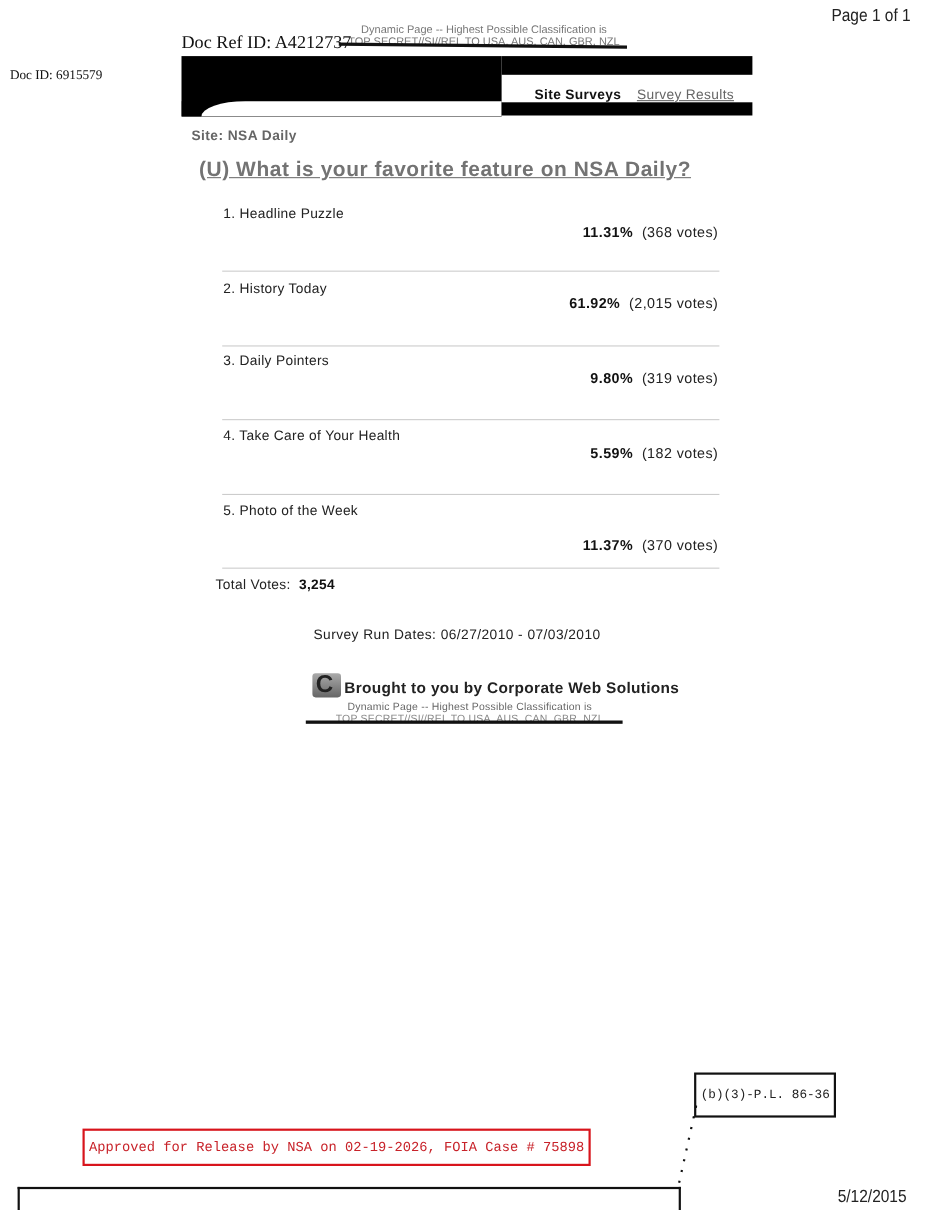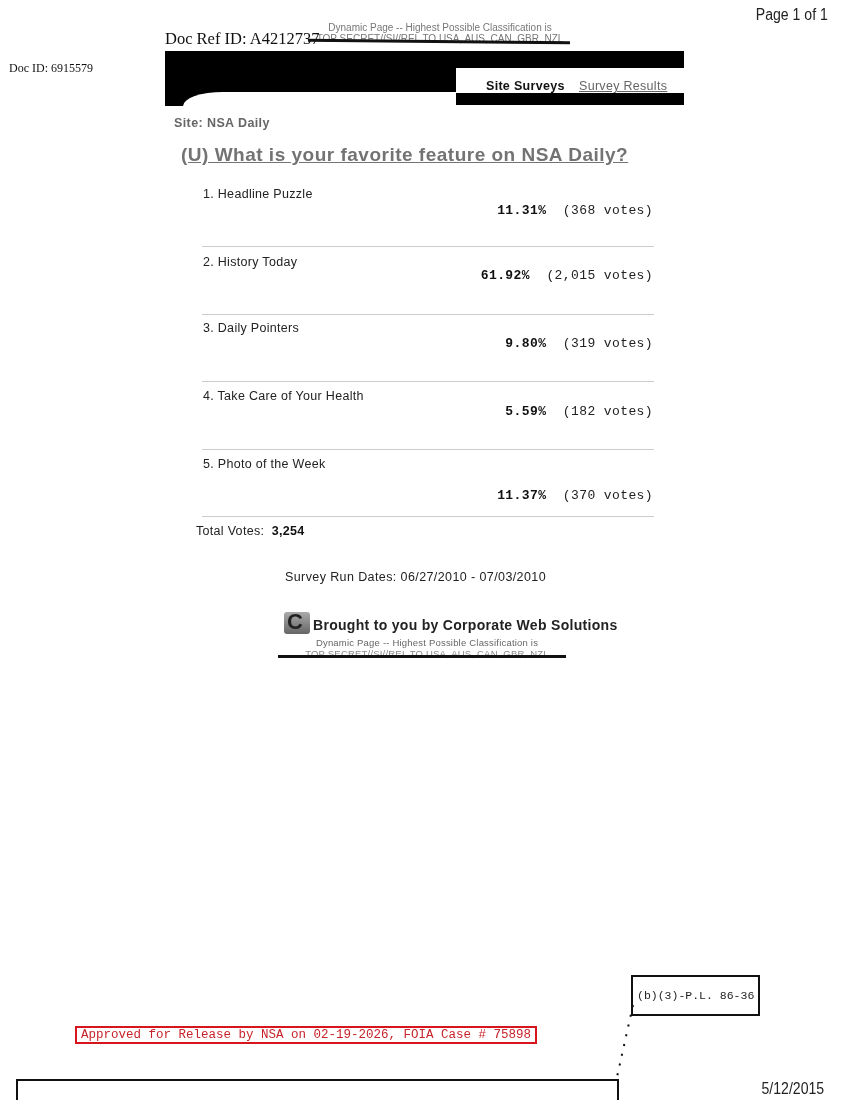--- a/index.html
+++ b/index.html
@@ -21,37 +21,37 @@
   .hdr-left .notch { position:absolute; left:0; bottom:0; width:18px; height:14px; background:#000; }
   .hdr-right-top { left:456px; top:51px; width:228px; height:17px; background:#000; }
   .hdr-right-bot { left:456px; top:93px; width:228px; height:12px; background:#000; }
   .tab-site { left:486px; top:79px; font-size:12.5px; font-weight:bold; color:#111; letter-spacing:0.3px; }
   .tab-results { left:579px; top:79px; font-size:12.5px; color:#666; text-decoration:underline; letter-spacing:0.3px; }
 
   .site-label { left:174px; top:116px; font-size:12.5px; font-weight:bold; color:#666; letter-spacing:0.4px; }
   .question { left:181px; top:144px; font-size:19px; font-weight:bold; color:#737373; letter-spacing:0.5px;text-decoration:underline; }
 
   .opt-label { font-size:12.5px; color:#222; letter-spacing:0.3px; }
-  .opt-result { right:197px; font-size:13px; color:#222; letter-spacing:0.4px; text-align:left;font-family:Liberation Mono, monospace; }
+  .opt-result { right:197px; font-size:13px; color:#222; letter-spacing:0.4px; text-align:left; }
   .opt-result b { font-weight:bold; color:#111; }
   .rule { left:202px; width:452px; height:1px; background:#ccc; }
 
   .total { left:196px; top:524px; font-size:12.5px; color:#222; letter-spacing:0.3px; }
   .total b { font-weight:bold; color:#111; }
   .run-dates { left:285px; top:570px; font-size:12.5px; color:#222; letter-spacing:0.4px; }
 
   .cws-logo { left:284px; top:612px; width:26px; height:22px; background:linear-gradient(#aaa,#666); border-radius:3px; }
   .cws-logo span { position:absolute; left:3px; top:-3px; font-size:22px; font-weight:bold; color:#222; }
   .brought { left:313px; top:617px; font-size:14px; font-weight:bold; color:#222; letter-spacing:0.3px; }
   .classif-bottom { left:282px; top:637px; width:290px; text-align:center; font-size:9.5px; color:#666; line-height:11px; letter-spacing:0.2px; }
   .classif-bottom .l2 { color:#888; }
   .strike-bottom { left:278px; top:655px; width:288px; height:2.5px; background:#111; }
 
   .exemption { left:631px; top:975px; border:2.5px solid #111; padding:12px 4px; font-family:"Liberation Mono", monospace; font-size:11.5px; color:#222; }
-  .release { left:75px; top:1026px; border:2px solid #d8141c; padding:0 4px; font-family:"Liberation Mono", monospace; font-size:12.5px; color:#c8232a; }
+  .release { left:75px; top:1026px; border:2px solid #d8141c; padding:8px 4px; font-family:"Liberation Mono", monospace; font-size:12.5px; color:#c8232a; }
   .dots { left:614px; top:1003px; width:20px; height:76px; }
   .box-bottom { left:16px; top:1079px; width:603px; height:30px; border:2.5px solid #111; border-bottom:none; }
   .date-bottom { right:26px; top:1080px; font-size:16px; color:#222; transform:scaleX(0.88); transform-origin:right top; }
 </style>
 </head>
 <body>
 
 <div class="abs page-num">Page 1 of 1</div>
 <div class="abs doc-id">Doc ID: 6915579</div>
 

